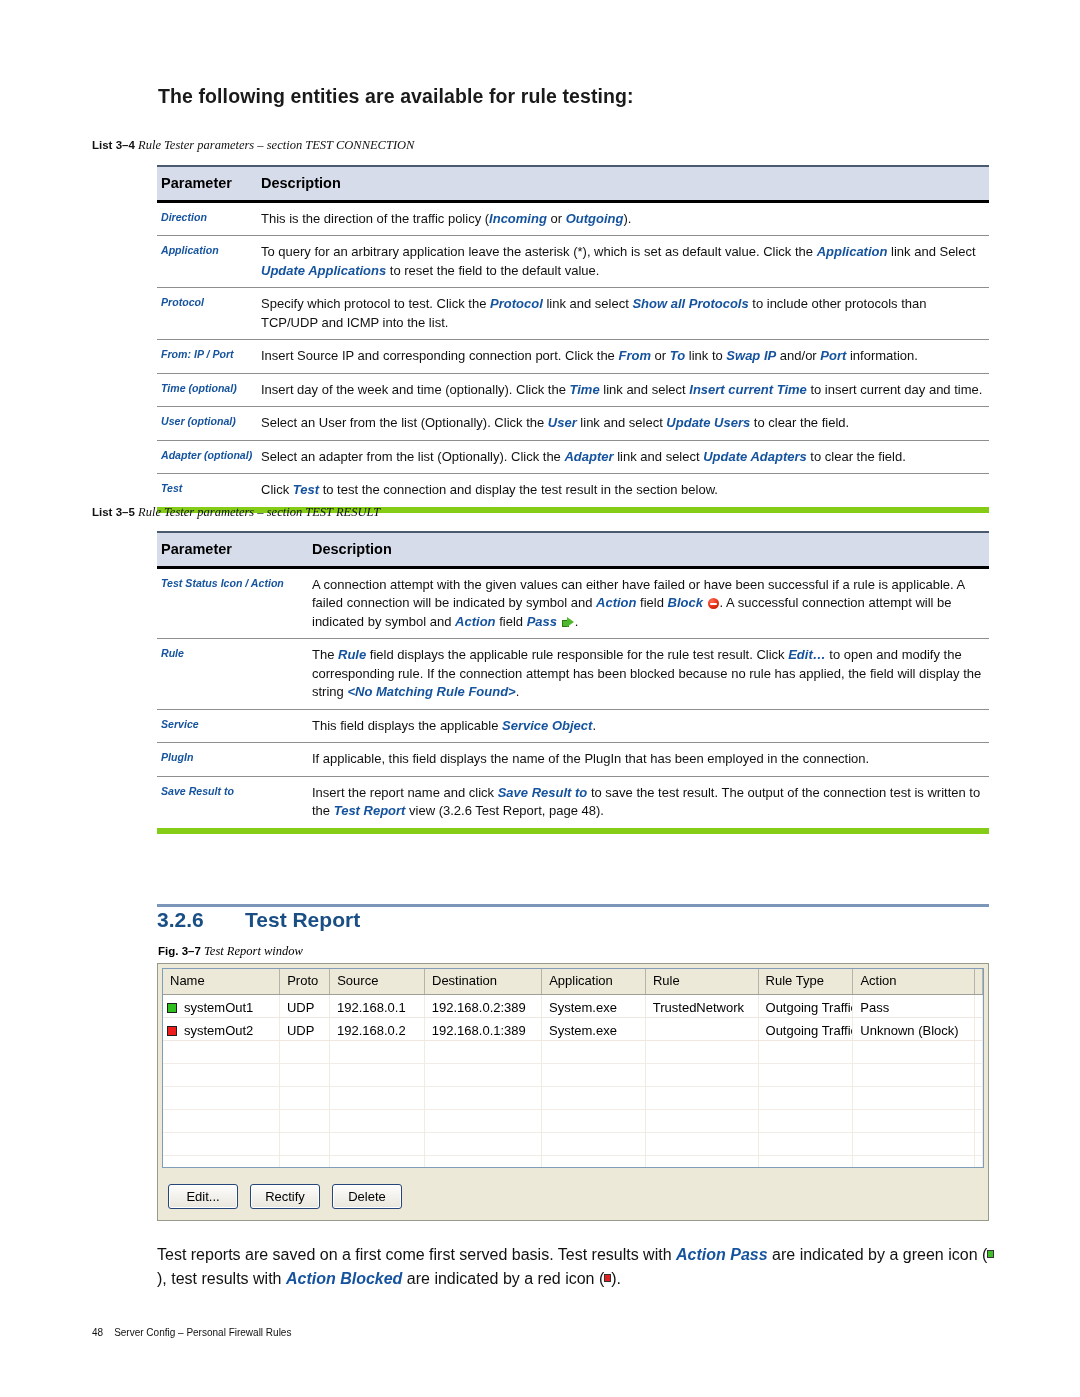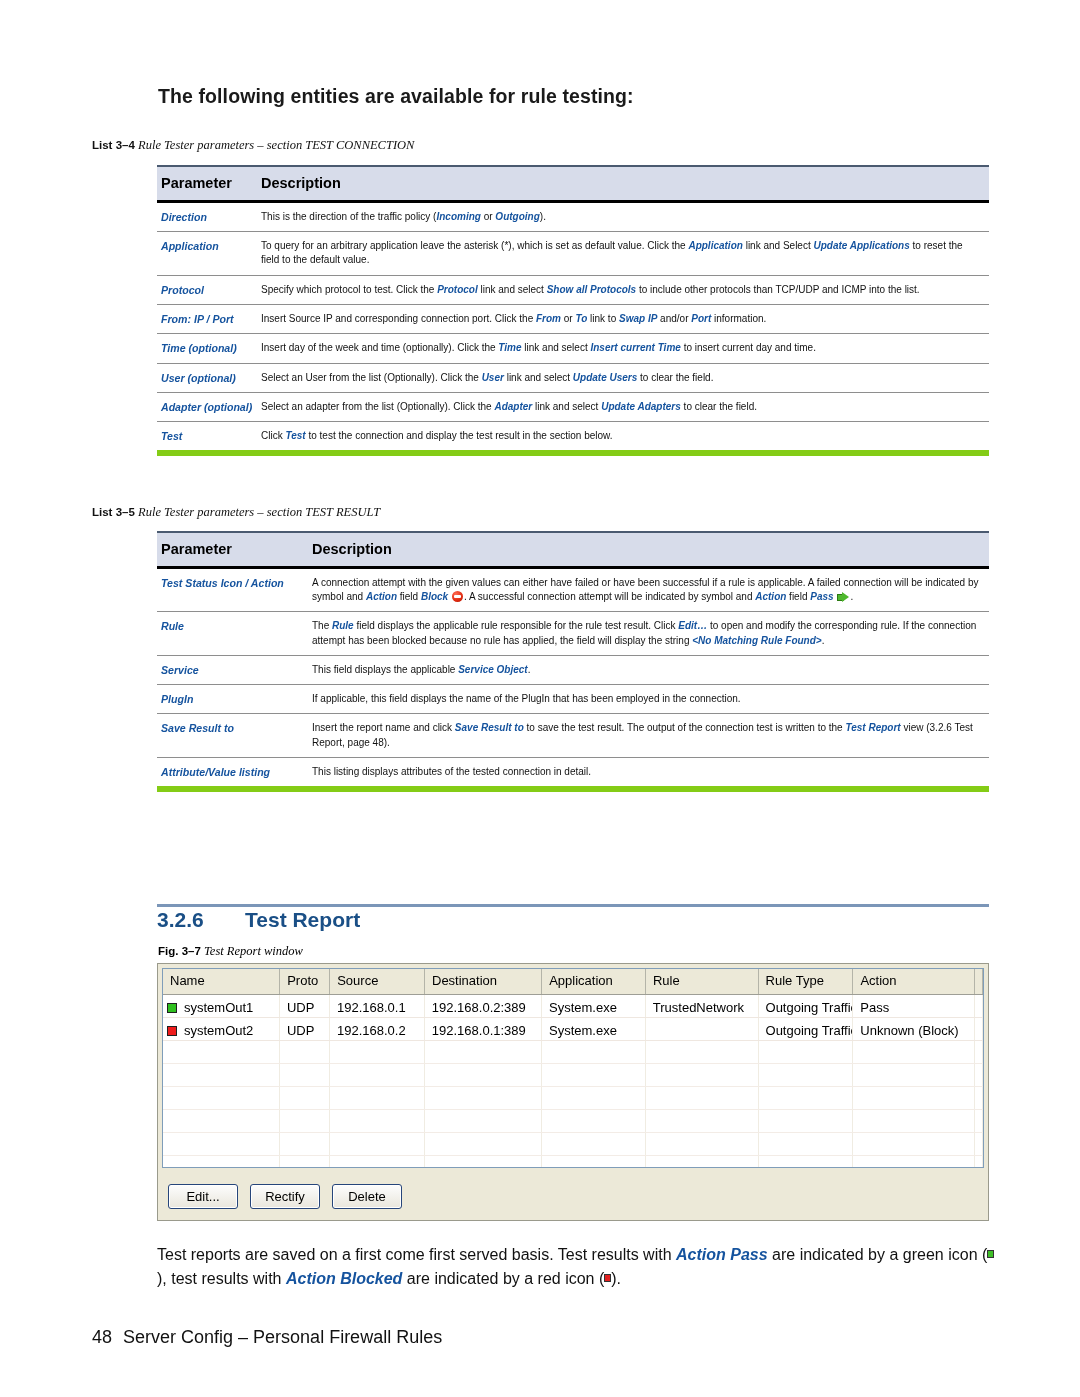--- a/index.html
+++ b/index.html
@@ -53,21 +53,21 @@
     padding: 7px 0 7px 0;
   }
   .row:last-child { border-bottom: 6px solid #84cc16; }
   .row .param {
     width: 104px; padding-left: 4px; flex: none;
     font-size: 10.6px; font-weight: bold; font-style: italic; color: #15539e;
     line-height: 1.35;
   }
   .doc-table.t2 .row .param { width: 155px; }
   .row .desc {
-    flex: 1; font-size: 10px; line-height: 1.42; color: #111;
+    flex: 1; font-size: 13px; line-height: 1.42; color: #111;
     padding-right: 6px;
   }
   .row .desc i { color: #15539e; font-style: italic; font-weight: bold; }
 
   
   .ic-block, .ic-pass {
     display: inline-block; vertical-align: -2px; margin: 0 1px;
   }
   .ic-block {
     width: 11px; height: 11px; border-radius: 50%;
@@ -181,21 +181,21 @@
   
   .closing {
     position: absolute; left: 157px; top: 1243px; width: 838px;
     font-size: 16px; line-height: 1.5; color: #111;
   }
   .closing i { color: #15539e; font-style: italic; font-weight: bold; }
 
   
   .footer {
     position: absolute; left: 92px; top: 1327px;
-    font-size: 18px; color: #111;
+    font-size: 10px; color: #111;
   }
   .footer .pg { margin-right: 11px; }
 </style>
 </head>
 <body>
 
 <div class="page">
 
   <div class="intro-heading">The following entities are available for rule testing:</div>
 
@@ -268,24 +268,20 @@
           <div class="param">Service</div>
           <div class="desc">This field displays the applicable <i>Service Object</i>.</div>
         </div>
         <div class="row">
           <div class="param">PlugIn</div>
           <div class="desc">If applicable, this field displays the name of the PlugIn that has been employed in the connection.</div>
         </div>
         <div class="row">
           <div class="param">Save Result to</div>
           <div class="desc">Insert the report name and click <i>Save Result to</i> to save the test result. The output of the connection test is written to the <i>Test Report</i> view (3.2.6 Test Report, page 48).</div>
-        </div>
-        <div class="row">
-          <div class="param">Attribute/Value listing</div>
-          <div class="desc">This listing displays attributes of the tested connection in detail.</div>
         </div>
       </div>
   </div>
 
   <div class="sec-head">
     <span class="num">3.2.6</span><span class="title">Test Report</span>
   </div>
   <div class="sec-rule"></div>
 
   <div class="fig-caption">

